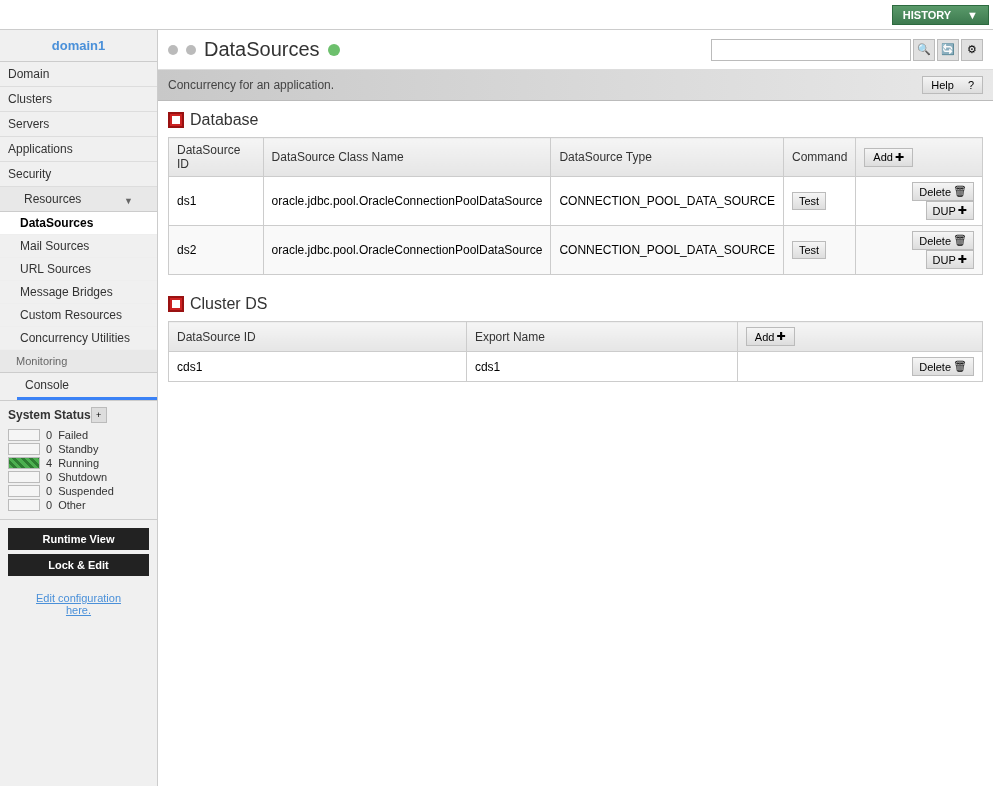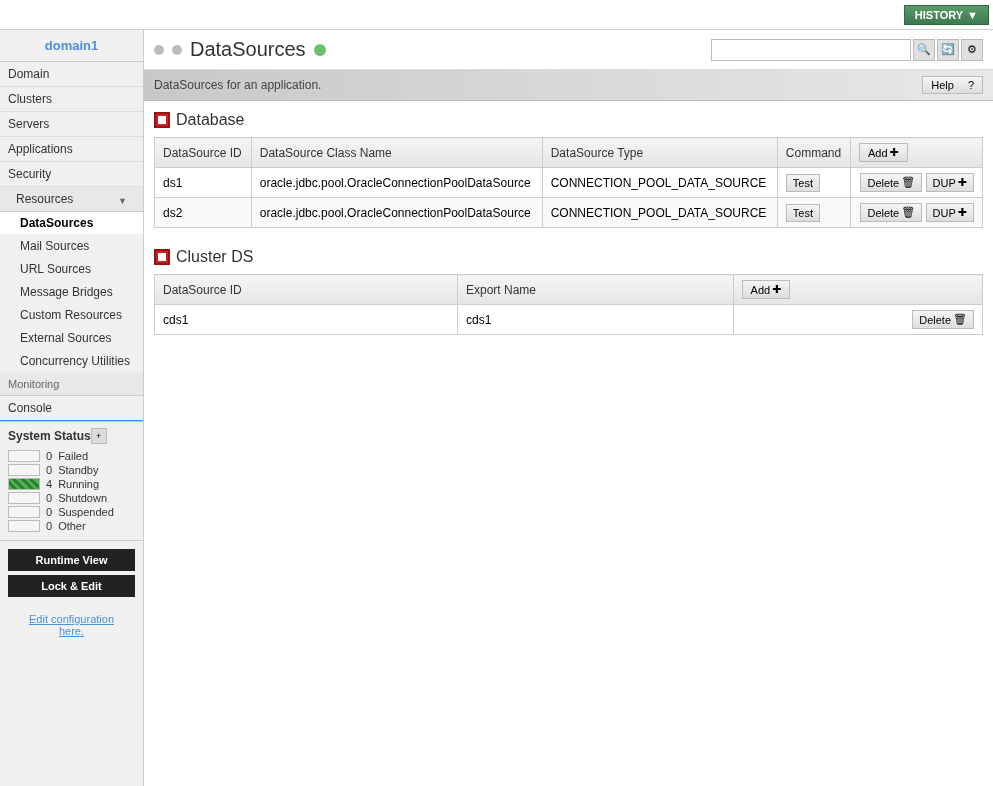--- a/index.html
+++ b/index.html
@@ -1,35 +1,35 @@
 <!DOCTYPE html>
 <html><head>
   <meta charset="utf-8">
   <style>
     * { box-sizing: border-box; margin: 0; padding: 0; }
     body { font-family: Arial, sans-serif; font-size: 12px; background: #fff; display: flex; flex-direction: column; height: 786px; overflow: hidden; }
 
     
     #top-bar { background: #fff; height: 30px; display: flex; align-items: center; justify-content: flex-end; padding-right: 4px; border-bottom: 1px solid #ccc; }
-    #history-btn { background: linear-gradient(to bottom, #5a9a6a, #3d7a4f); color: #fff; font-size: 11px; font-weight: bold; padding: 3px 10px; border: 1px solid #2d6a3f; cursor: pointer; display: flex; align-items: center; gap: 4px; }
+    #history-btn { background: linear-gradient(to bottom, #5a9a6a, #3d7a4f); color: #fff; font-size: 11px; font-weight: bold; padding: 3px 10px; border: 1px solid #2d6a3f; cursor: pointer; display: flex; align-items: center; gap: 16px; }
 
     
     #main { display: flex; flex: 1; overflow: hidden; }
 
     
-    #sidebar { width: 144px; background: #f0f0f0; border-right: 1px solid #ccc; display: flex; flex-direction: column; overflow-y: auto; flex-shrink: 0; }
+    #sidebar { width: 158px; background: #f0f0f0; border-right: 1px solid #ccc; display: flex; flex-direction: column; overflow-y: auto; flex-shrink: 0; }
 
     #sidebar-domain { text-align: center; padding: 8px 4px; font-size: 13px; color: #4a90d9; font-weight: bold; border-bottom: 1px solid #ccc; }
 
     .sidebar-item { padding: 5px 8px; border-bottom: 1px solid #ddd; cursor: pointer; color: #333; font-size: 12px; }
 
     .sidebar-sub-item { padding: 4px 8px 4px 20px; border-bottom: 1px solid #eee; cursor: pointer; color: #333; font-size: 12px; }
     .sidebar-sub-item.active { background: #fff; font-weight: bold; color: #000; }
 
-    .sidebar-resources-header { padding: 5px 16px; background: #e8e8e8; border-bottom: 1px solid #ccc; display: flex; align-items: flex-end; cursor: pointer; }
+    .sidebar-resources-header { padding: 5px 24px; background: #e8e8e8; border-bottom: 1px solid #ccc; display: flex; align-items: flex-end; cursor: pointer; }
     .sidebar-resources-label { color: #333; font-size: 12px; flex: 1; }
 
     
     #system-status { padding: 6px 8px; border-top: 1px solid #ccc; }
     #system-status-header { display: flex; align-items: center; gap: 0; margin-bottom: 6px; }
     #system-status-title { font-weight: bold; font-size: 12px; color: #333; }
     .status-expand-btn { width: 16px; height: 16px; background: #ddd; border: 1px solid #bbb; cursor: pointer; display: flex; align-items: center; justify-content: center; font-size: 9px; }
 
     .status-row { display: flex; align-items: center; gap: 6px; margin: 2px 0; }
     .status-bar-container { width: 32px; height: 12px; border: 1px solid #bbb; background: #f5f5f5; }
@@ -74,22 +74,22 @@
     
     .data-table { width: 100%; border-collapse: collapse; border: 1px solid #ccc; }
     .data-table th { background: linear-gradient(to bottom, #f5f5f5, #e5e5e5); border: 1px solid #ccc; padding: 5px 8px; text-align: left; font-size: 12px; color: #333; font-weight: normal; }
     .data-table td { border: 1px solid #ccc; padding: 5px 8px; font-size: 12px; vertical-align: middle; background: #fff; }
     .data-table tr:nth-child(even) td { background: #f9f9f9; }
 
     .th-actions { text-align: right; }
     .add-btn { background: linear-gradient(to bottom, #f5f5f5, #ddd); border: 1px solid #bbb; padding: 2px 8px; cursor: pointer; font-size: 11px; display: inline-flex; align-items: center; gap: 2px; }
     .action-btn { background: linear-gradient(to bottom, #f5f5f5, #ddd); border: 1px solid #bbb; padding: 2px 6px; cursor: pointer; font-size: 11px; display: inline-flex; align-items: center; gap: 2px; }
 
-    .monitoring-header { padding: 5px 8px; background: #e8e8e8; border-bottom: 1px solid #ccc; color: #666; font-size: 11px; }
-    .console-header { padding: 5px 8px; border-bottom: 1px solid #3b82f6; color: #333; font-size: 12px; cursor: pointer; }
+    .monitoring-header { padding: 5px 16px; background: #e8e8e8; border-bottom: 1px solid #ccc; color: #666; font-size: 11px; }
+    .console-header { padding: 5px 8px; border-bottom: 3px solid #3b82f6; color: #333; font-size: 12px; cursor: pointer; margin-left: 17px; }
   </style>
 </head>
 <body>
 
 <div id="top-bar">
   <button id="history-btn">
     <span>HISTORY</span>
     <span>▼</span>
   </button>
 </div>
@@ -129,23 +129,20 @@
     <div class="sidebar-sub-item">
       <span>URL Sources</span>
     </div>
     <div class="sidebar-sub-item">
       <span>Message Bridges</span>
     </div>
     <div class="sidebar-sub-item">
       <span>Custom Resources</span>
     </div>
     <div class="sidebar-sub-item">
-      <span>External Sources</span>
-    </div>
-    <div class="sidebar-sub-item">
       <span>Concurrency Utilities</span>
     </div>
 
     <div class="monitoring-header">
       <span>Monitoring</span>
     </div>
     <div class="console-header">
       <span>Console</span>
     </div>
 
@@ -217,21 +214,21 @@
       </div>
       <div id="search-area">
         <input id="search-input" type="text" style="border: 1px solid rgb(187, 187, 187); padding: 2px 4px; width: 200px; height: 22px; font-size: 11px;">
         <button class="icon-btn">🔍</button>
         <button class="icon-btn">🔄</button>
         <button class="icon-btn">⚙</button>
       </div>
     </div>
 
     <div id="banner">
-      <span id="banner-text">DataSources for an application.</span>
+      <span id="banner-text">Concurrency for an application.</span>
       <button id="help-btn">
         <span>Help</span>
         <span>?</span>
       </button>
     </div>
 
     <div id="content-body">
 
       <div class="section">
         <div class="section-title">

